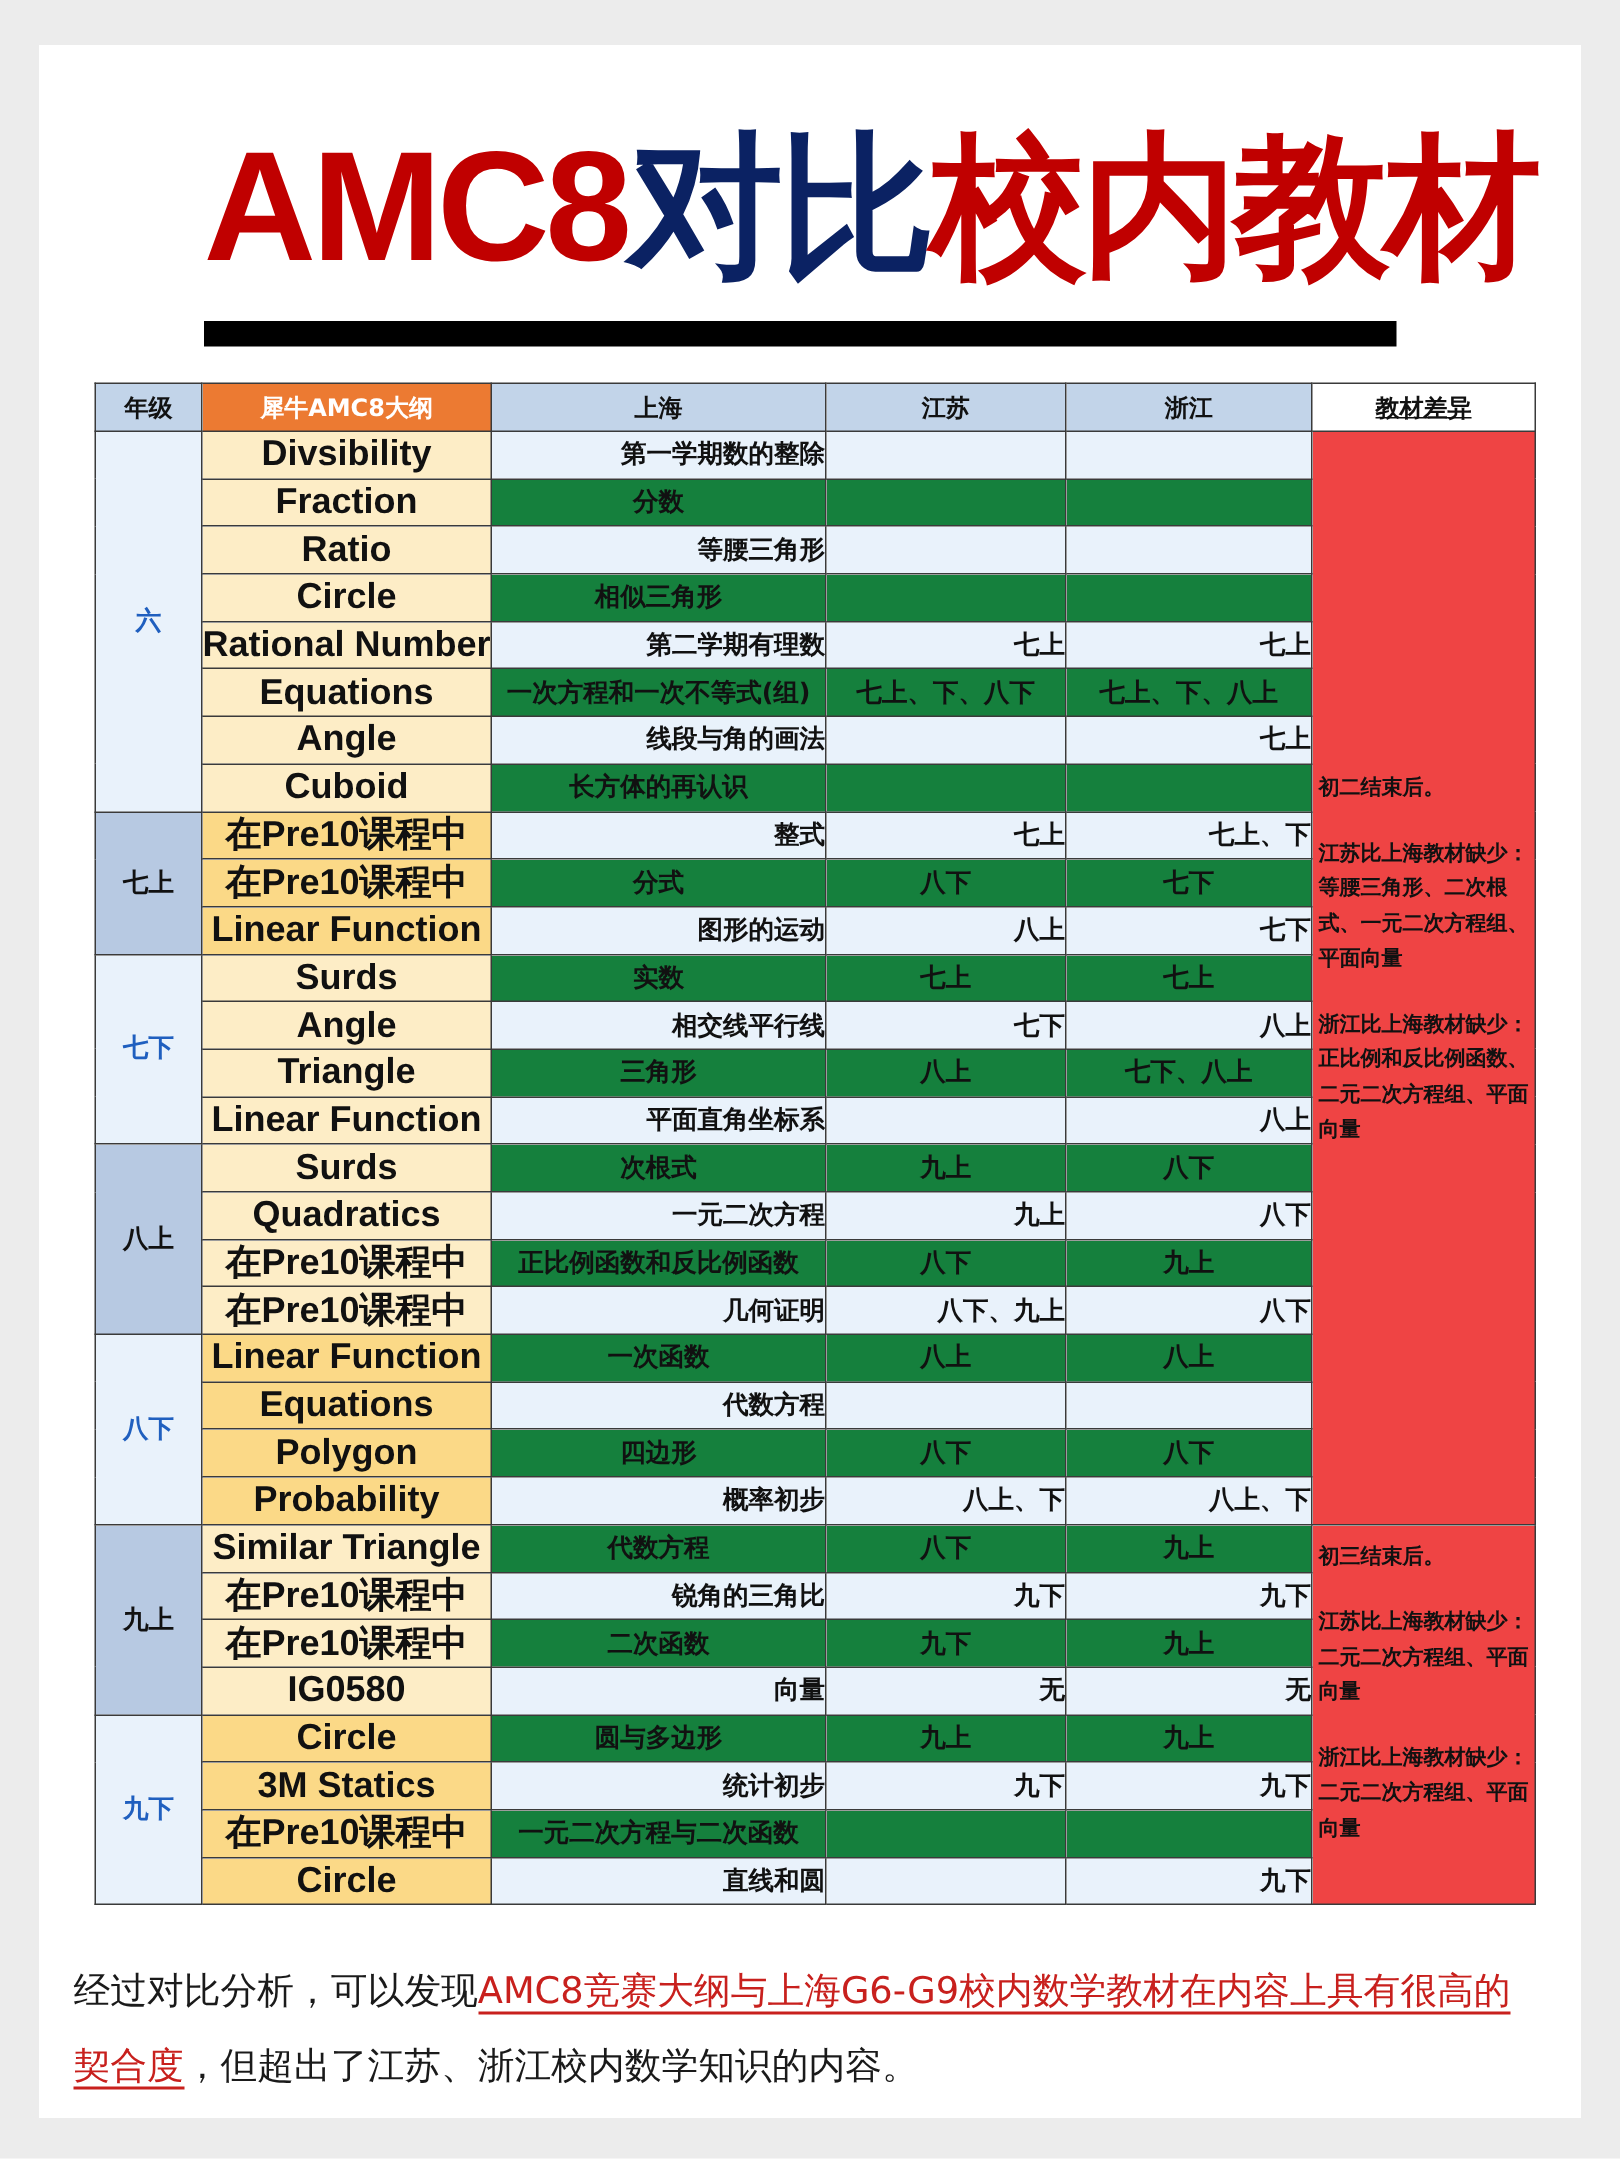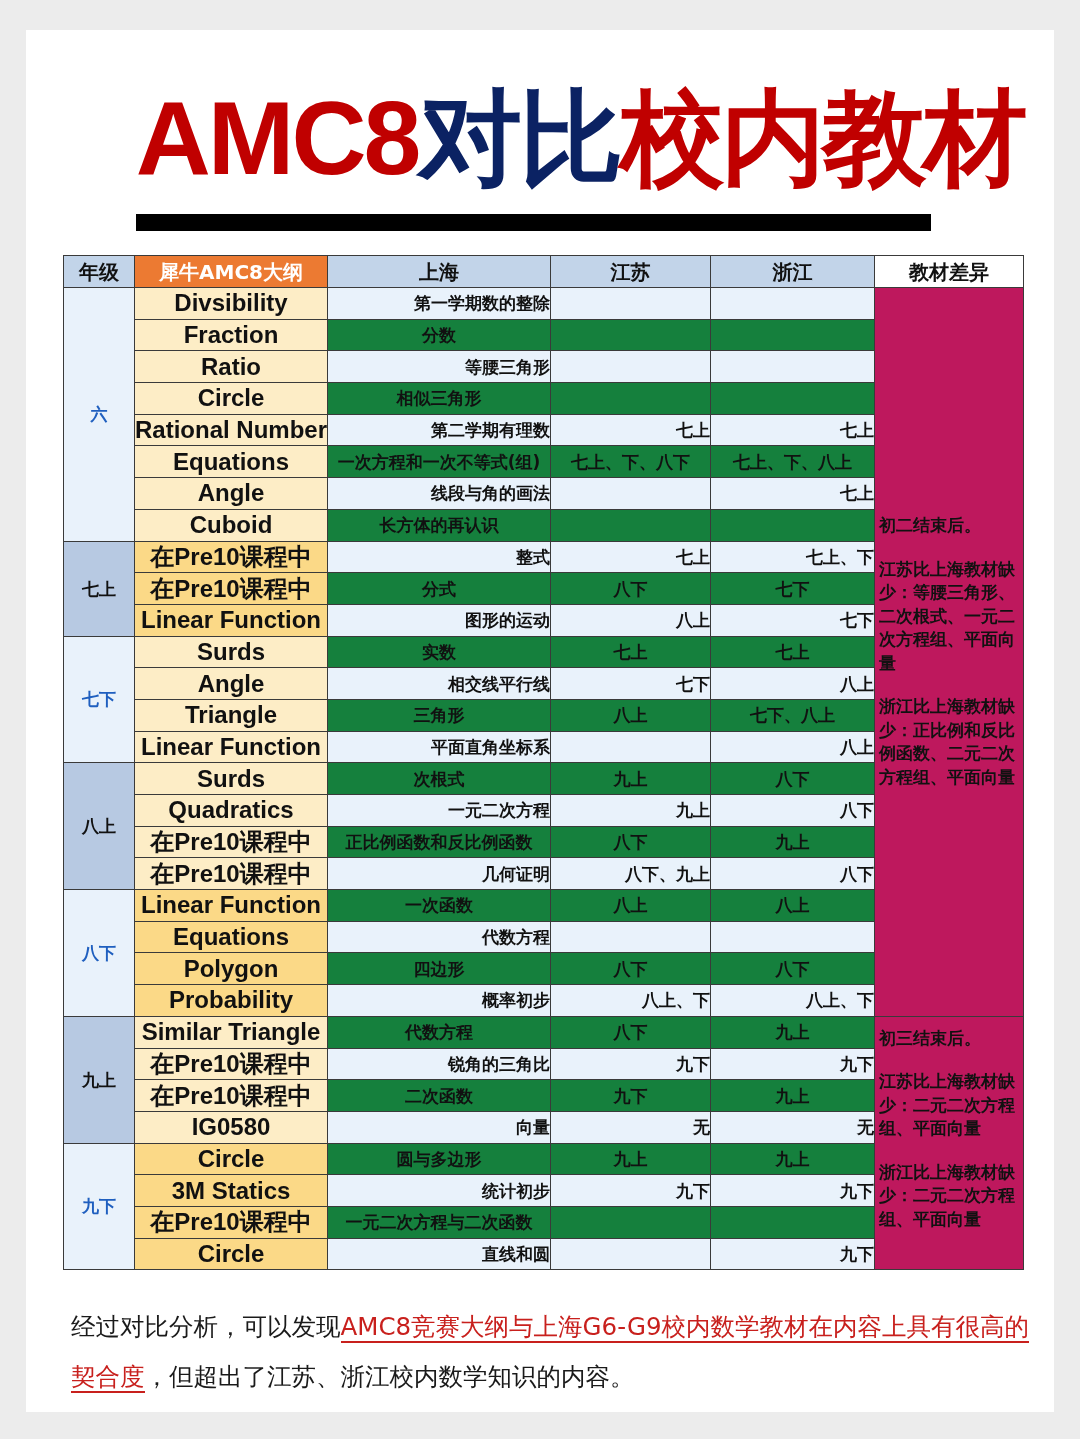--- a/index.html
+++ b/index.html
@@ -26,40 +26,40 @@
 
   table.cmp {
     position: absolute; left: 63px; top: 255px;
     border-collapse: collapse; table-layout: fixed;
     font-size: 17px; font-weight: bold; color: #111;
   }
   table.cmp td, table.cmp th {
     border: 1.5px solid #3a3a3a; text-align: center; padding: 0;
     height: 30.7px; line-height: 30px; white-space: nowrap; overflow: hidden;
   }
-  table.cmp th { height: 31px; font-size: 20px; background: #c2d4e9; color:#111; }
+  table.cmp th { height: 31px; font-size: 16px; background: #c2d4e9; color:#111; }
   th.h-amc { background: #ec7a32 !important; color: #fff !important; }
-  th.h-diff { background: #fff !important; }
+  th.h-diff { background: #fff !important; text-decoration: underline; }
   td.grade { font-size: 17px; }
   td.g-light { background: #e9f2fb; color: #1f5fbf; }
   td.g-dark { background: #b7c9e2; color: #111; }
   td.amc-l { background: #fdedc6; }
   td.amc-d { background: #fbd987; }
   td.amc { font-family: "Liberation Sans", "DejaVu Sans", sans-serif; font-size: 24px; }
   tr.odd td.val { background: #e9f2fb; text-align: right; }
   tr.even td.val { background: #15803d; }
   td.diff {
-    background: #be185d; text-align: left !important; white-space: normal !important;
-    font-size: 17px; line-height: 23.5px !important; padding: 0 4px !important;
+    background: #ef4444; text-align: left !important; white-space: normal !important;
+    font-size: 14px; line-height: 23.5px !important; padding: 0 4px !important;
     vertical-align: top;
     font-family: Liberation Serif, serif;
   }
   .diff-p { margin: 0 0 20px 0; }
   .summary {
-    position: absolute; left: 71px; top: 1302px; width: 970px;
+    position: absolute; left: 49px; top: 1302px; width: 970px;
     font-size: 24.5px; line-height: 50px; color: #1a1a1a;
   }
   .summary .hl { color: #c8201d; border-bottom: 2.5px solid #c8201d; }
 </style>
 </head>
 <body>
 
 <div class="card"></div>
 
 <div class="title"><span class="red">AMC8</span><span class="blue">对比</span><span class="red">校内教材</span></div>

